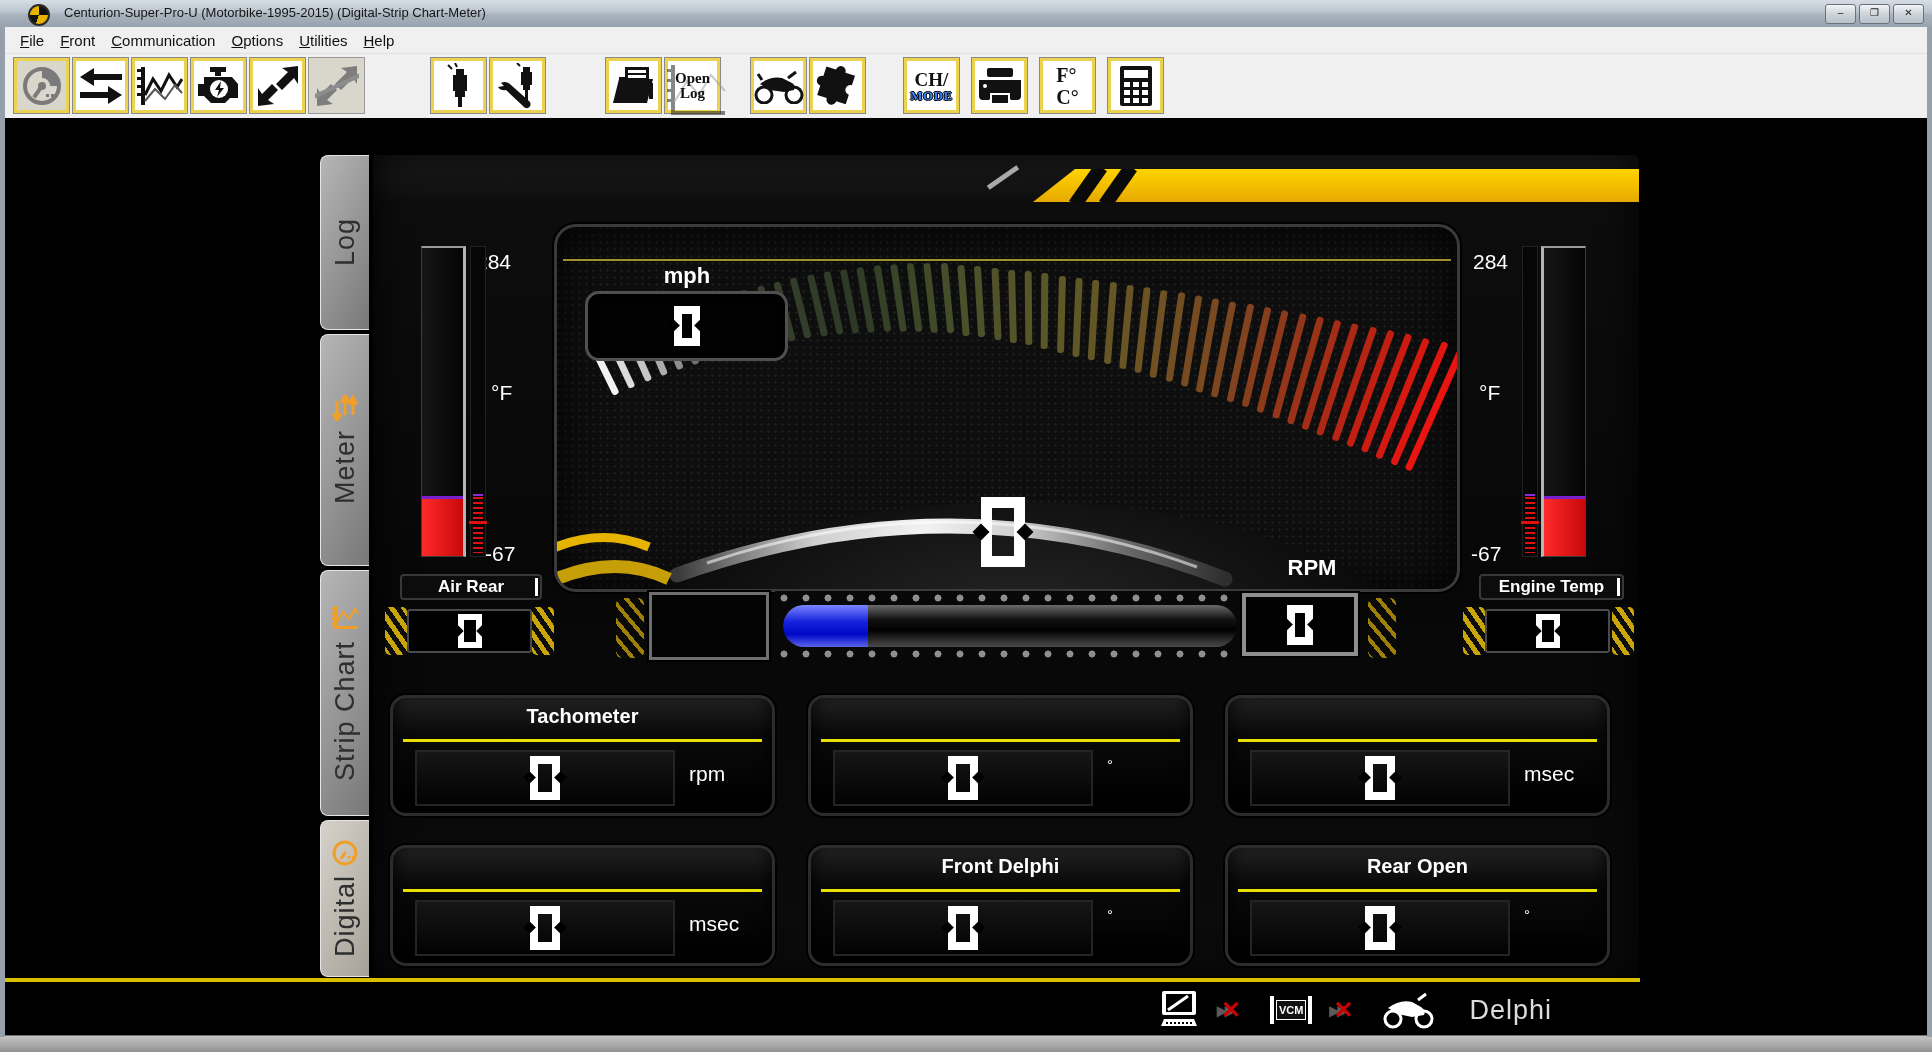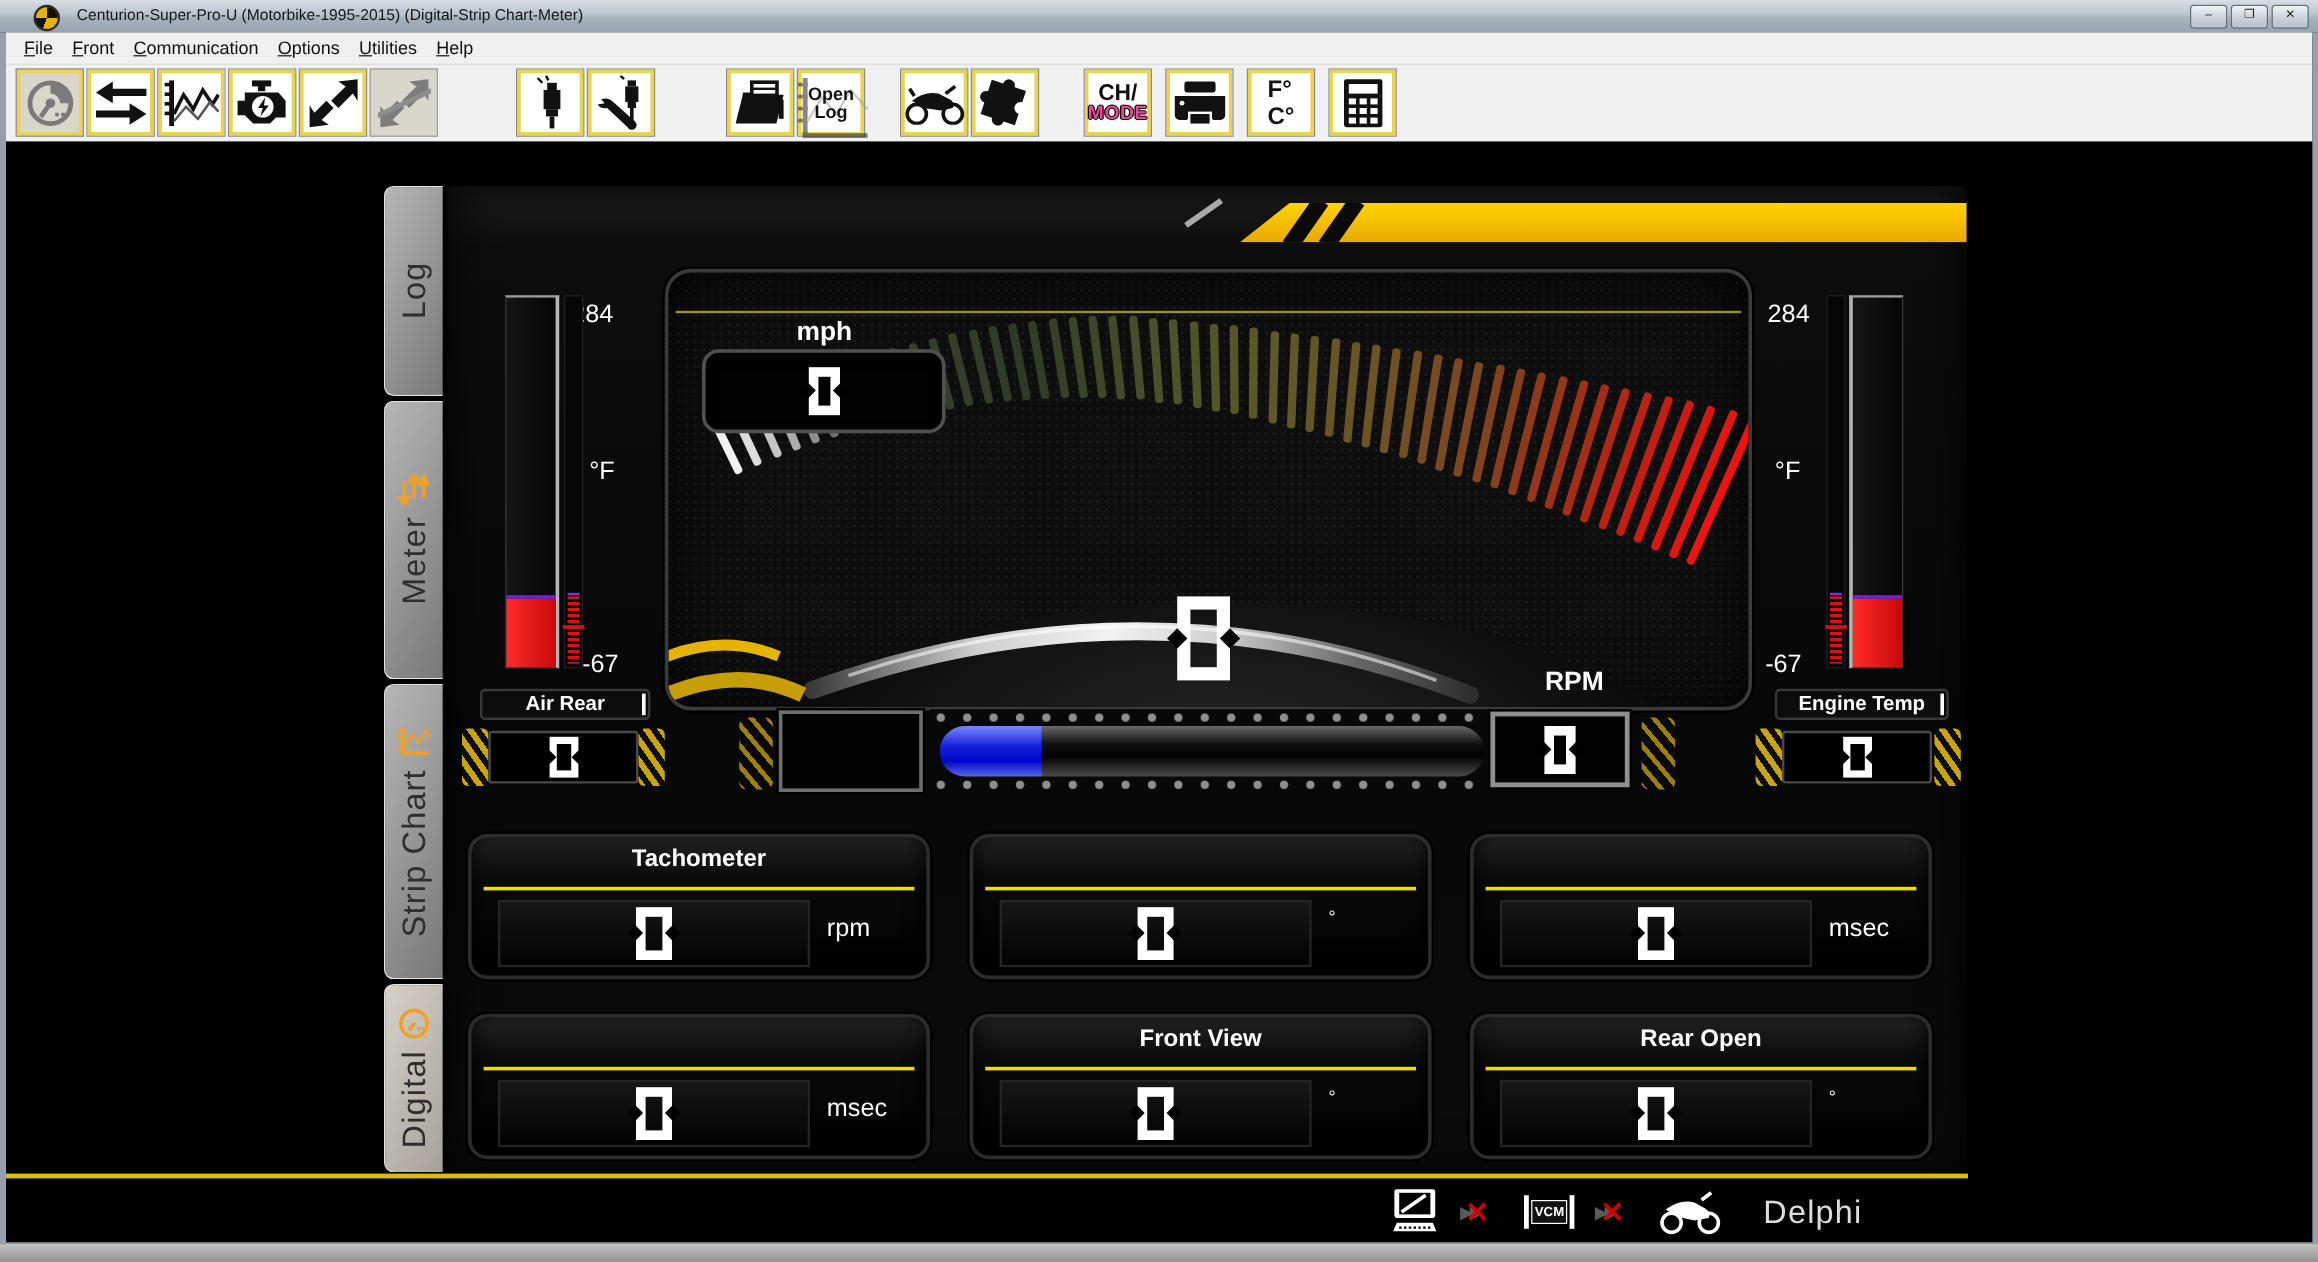--- a/index.html
+++ b/index.html
@@ -16,31 +16,31 @@
   .winbtns{position:absolute;right:8px;top:4px;display:flex;gap:3px;}
   .winbtn{width:29px;height:18px;border:1px solid #67727e;border-radius:3px;
     background:linear-gradient(180deg,#f2f5f7,#cdd4da 50%,#b9c1c9);
     font-size:10px;line-height:16px;text-align:center;color:#222;}
   .menubar{position:absolute;left:5px;top:27px;width:1922px;height:27px;background:#f0f0f0;
     display:flex;align-items:center;padding-left:7px;box-sizing:border-box;border-bottom:1px solid #e2e2e2;}
   .menu-item{display:inline-block;padding:3px 8px;font-size:15px;color:#111;}
   .menu-item::first-letter{text-decoration:underline;}
   
   .toolbar{position:absolute;left:5px;top:54px;width:1922px;height:64px;background:#f0f0f0;
-    border-bottom:6px solid #14532d;}
+    border-bottom:6px solid #14532d;font-family:Liberation Serif, serif;}
   .tbtn{position:absolute;top:3px;width:57px;height:57px;background:#fff;border:1px solid #8a8a8a;
     box-shadow:inset 0 0 0 3px #ecd34f;display:flex;align-items:center;justify-content:center;box-sizing:border-box;}
   .tbtn.dim{background:#d9d6cc;}
   .tbtn.noring{box-shadow:none;background:#d9d6cc;border-color:#999;}
   .tbtn svg{display:block;}
   .tlabel{font-weight:bold;color:#111;text-align:center;line-height:1.0;}
   .openlog{position:relative;font-size:15px;}
   .openlog .bg{position:absolute;left:-8px;top:-10px;opacity:.5;}
   .chmode .l1{font-size:19px;font-weight:900;}
-  .chmode .l2{font-size:16px;font-weight:900;color:#ec4899;text-shadow:0 0 1px #000,1px 0 #000,-1px 0 #000,0 1px #000,0 -1px #000;letter-spacing:.5px;}
+  .chmode .l2{font-size:13px;font-weight:900;color:#3b82f6;text-shadow:0 0 1px #000,1px 0 #000,-1px 0 #000,0 1px #000,0 -1px #000;letter-spacing:.5px;}
   .tempu{font-size:16px;font-weight:900;line-height:1.1;text-align:left;}
   
   .workspace{position:absolute;left:0;top:118px;width:1932px;height:934px;background:#000;}
   .frame-l,.frame-r{position:absolute;top:27px;width:5px;height:1010px;background:#95a0ab;}
   .frame-l{left:0;} .frame-r{right:0;}
   .bottom-strip{position:absolute;left:0;top:1035px;width:1932px;height:17px;
     background:linear-gradient(180deg,#c4c4c4,#8f8f8f);border-top:1px solid #707070;}
   .yellow-base{position:absolute;left:0;top:978px;width:1640px;height:4px;background:#d8c000;}
   
   .tabstrip{position:absolute;left:320px;top:155px;width:50px;}
@@ -567,21 +567,21 @@
       <div class="yline"></div>
       <div class="inset">
         <div class="sseg z-rd" title="0">
             <i class="nl"></i>
             <i class="nr"></i>
           </div>
       </div>
       <div class="unit">msec</div>
     </div>
     <div class="rpanel" style="left:435px;top:690px">
-      <div class="rtitle">Front View</div>
+      <div class="rtitle">Front Delphi</div>
       <div class="yline"></div>
       <div class="inset">
         <div class="sseg z-rd" title="0">
             <i class="nl"></i>
             <i class="nr"></i>
           </div>
       </div>
       <div class="unit deg">°</div>
     </div>
     <div class="rpanel" style="left:852px;top:690px">

